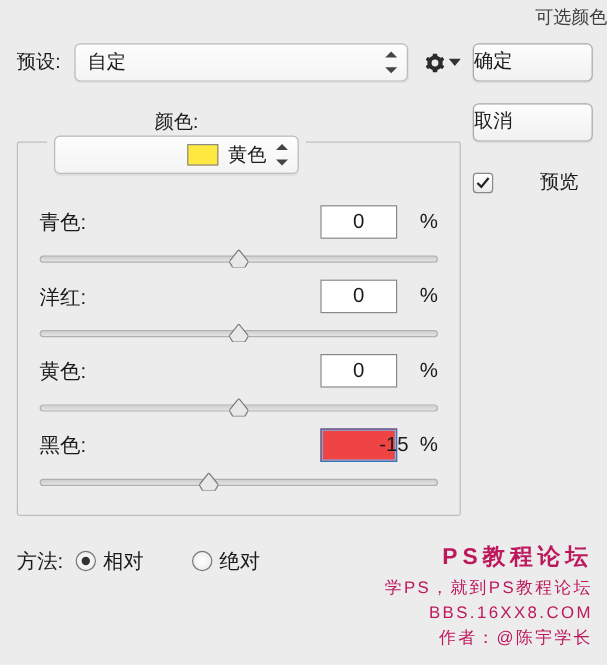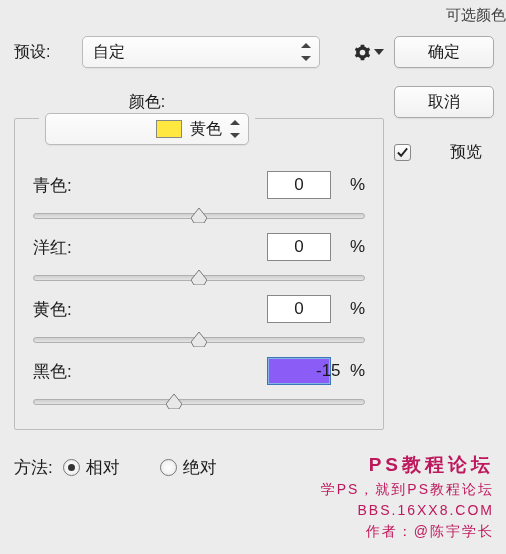--- a/index.html
+++ b/index.html
@@ -10,21 +10,21 @@
     font-family: "Lucida Grande", "Heiti SC", "Helvetica Neue", Arial, sans-serif;
     font-size:16px; color:#1a1a1a;
     position:relative; overflow:hidden;
   }
   .titlebar {
     height:30px; text-align:right; line-height:30px;
     font-size:15px; color:#404040;
   }
   .main { position:absolute; left:14px; top:36px; right:122px; }
   .side { position:absolute; right:12px; top:36px; width:100px; }
-  .row { display:flex; align-items:center;gap:20px; }
+  .row { display:flex; align-items:center; }
   .preset-row { margin-bottom:24px; }
   .preset-label { width:48px; font-size:16px; }
   .dropdown {
     flex:1; height:32px; background:linear-gradient(#fdfdfd,#f4f4f4);
     border:1px solid #bbb; border-radius:5px;
     display:flex; align-items:center; padding:0 26px 0 10px;
     position:relative; font-size:16px;
     box-shadow:0 1px 1px rgba(0,0,0,.06);
   }
   .dropdown.small { width:204px; flex:none;justify-content:flex-end; }
@@ -40,21 +40,21 @@
   .gear-wrap { margin-left:14px; display:flex; align-items:center; }
   .gear { width:17px; height:17px; }
   .gear-tri {
     width:0;height:0;margin-left:3px;
     border-left:5px solid transparent;border-right:5px solid transparent;
     border-top:6px solid #333;
   }
   .btn {
     width:100px; height:32px; border:1px solid #aaa; border-radius:5px;
     background:linear-gradient(#fdfdfd,#f1f1f1);
-    font-size:16px; text-align:center; line-height:30px;
+    font-size:16px; line-height:30px;
     box-shadow:0 1px 1px rgba(0,0,0,.07);
     margin-bottom:18px;
   }
   .chk-row { display:flex; align-items:center; margin-top:24px;gap:33px; }
   .chk {
     width:17px;height:17px;border:1px solid #888;border-radius:3px;
     background:linear-gradient(#fff,#eaeaea);margin-right:6px;
     display:flex;align-items:center;justify-content:center;
   }
   .chk svg { width:13px;height:13px; }
@@ -66,21 +66,21 @@
   .swatch { width:26px;height:18px;border:1px solid #888;background:#ffe940;display:inline-block;margin-right:8px; }
   .slider-block { margin-top:8px; margin-bottom:10px; }
   .sl-row { display:flex; align-items:center;justify-content:center; }
   .sl-label { width:64px; font-size:17px; }
   .sl-spacer { flex:1; }
   .val {
     width:64px; height:28px; border:1px solid #888;
     background:#fff; text-align:center; line-height:26px;
     font-size:17px;
   }
-  .val.sel { background:#8b5cf6; border:1px solid #3a76b9; box-shadow:0 0 0 1px #82b4e8 inset;padding-left:48px; }
+  .val.sel { background:#ef4444; border:1px solid #3a76b9; box-shadow:0 0 0 1px #82b4e8 inset;padding-left:48px; }
   .pct { width:24px; text-align:right; font-size:17px; margin-left:10px; }
   .track {
     margin-top:10px; height:14px; position:relative;
   }
   .track .bar {
     position:absolute; left:0; right:0; top:4px; height:6px;
     background:linear-gradient(#cfcfcf,#e4e4e4);
     border:1px solid #b0b0b0; border-radius:3px;
   }
   .thumb {

